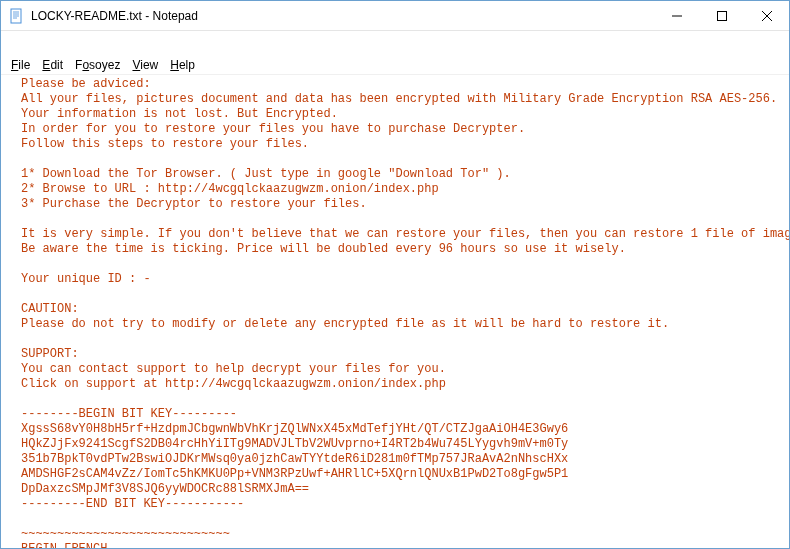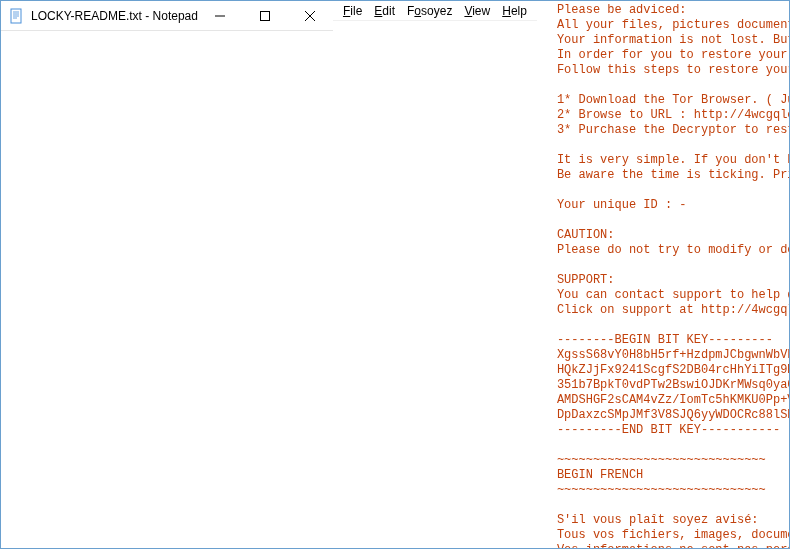--- a/index.html
+++ b/index.html
@@ -1,32 +1,32 @@
 <!DOCTYPE html>
 <html><head>
 <meta charset="utf-8">
 <style>
   * { box-sizing: border-box; margin: 0; padding: 0; }
   html, body { width: 790px; height: 549px; overflow: hidden; font-family: "Segoe UI", Tahoma, sans-serif; }
   .window {
     width: 790px; height: 549px; background: #ffffff; border: 1px solid #6aa0cf;
-    display: flex; flex-direction: row; position: relative;
+    display: flex; flex-direction: column; position: relative;
   }
   .titlebar {
     height: 30px; background: #ffffff; display: flex; align-items: center;
     border-bottom: 1px solid #e5e5e5; flex-shrink: 0;
   }
   .title-icon { width: 16px; height: 16px; margin: 0 6px 0 8px; display: flex; align-items: center; justify-content: center; }
   .title { font-size: 12px; color: #000; flex: 1; }
   .win-controls { display: flex; height: 100%; }
   .win-btn { width: 45px; height: 100%; display: flex; align-items: center; justify-content: center; cursor: pointer; }
   .win-btn svg { width: 10px; height: 10px; }
   .menubar {
     height: 20px; background: #ffffff; display: flex; align-items: center;
-    padding: 0 4px; font-size: 12px; flex-shrink: 0; border-bottom: 1px solid #f0f0f0;
+    padding: 0 4px; font-size: 12px; flex-shrink: 0; border-bottom: 1px solid #f0f0f0; margin-top: 24px;
   }
   .menu-item { padding: 2px 6px; cursor: pointer; }
   .menu-item .accel { text-decoration: underline; }
   .content {
     flex: 1; overflow: auto; padding: 2px 20px; font-family: Consolas, "Courier New", monospace;
     font-size: 12px; line-height: 15px; white-space: pre; color: #c2410c; position: relative;
   }
   ::-webkit-scrollbar { width: 17px; height: 17px; }
   ::-webkit-scrollbar-track { background: #f0f0f0; }
   ::-webkit-scrollbar-thumb { background: #cdcdcd; }

